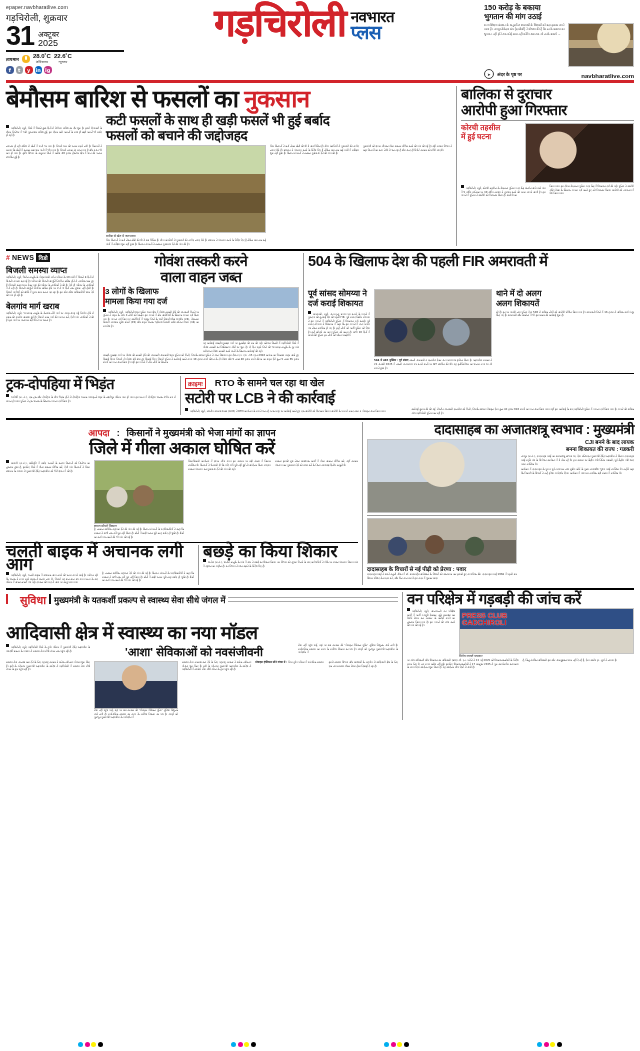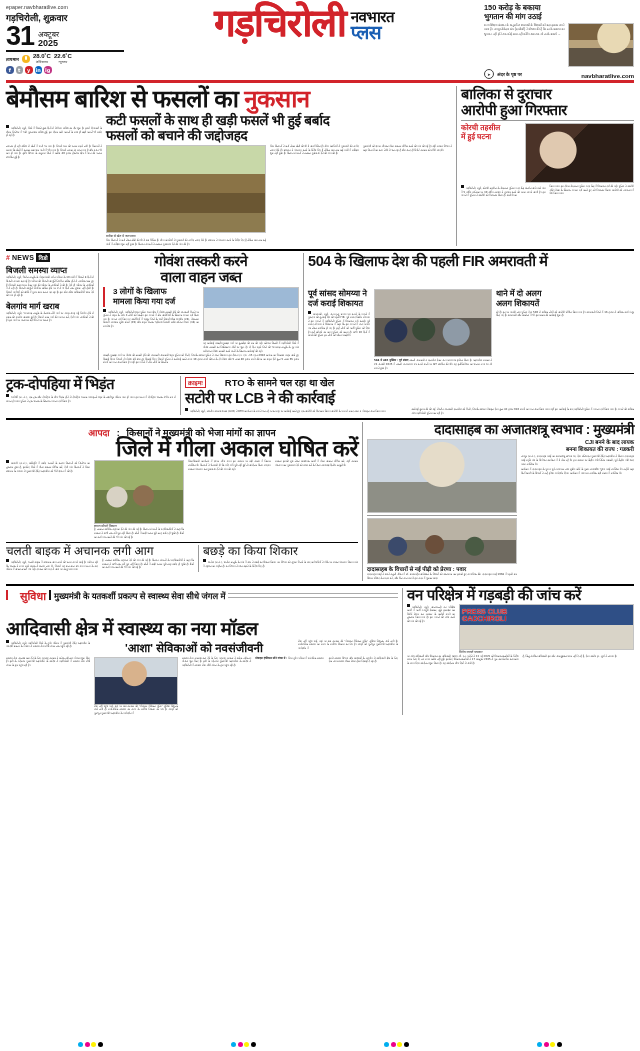--- a/index.html
+++ b/index.html
@@ -17,25 +17,25 @@
   .thinline{height:1px;background:#999;width:100%;}
   .vline{width:1px;background:#9a9a9a;align-self:stretch;}
   .body-txt{font-size:2.6px;line-height:3.6px;text-align:justify;color:#2b2b2b;
             font-family:"DejaVu Sans",sans-serif;}
   .blur{filter:blur(.28px);}
 
   
   .masthead{display:flex;align-items:flex-start;gap:4px;padding-top:4px;}
   .mh-left{width:118px;flex:0 0 118px;}
   .epaper-url{font-size:5.2px;color:#333;letter-spacing:.1px;}
-  .mh-city{font-size:9px;font-weight:bold;color:#111;margin-top:1px;}
+  .mh-city{font-size:9px;font-weight:normal;color:#111;margin-top:1px;}
   .date-row{display:flex;align-items:flex-end;gap:4px;margin-top:1px;}
   .date-big{font-size:27px;font-weight:bold;line-height:23px;color:#111;letter-spacing:-1px;}
   .date-mo{font-size:7.5px;font-weight:normal;line-height:8px;color:#111;}
-  .date-yr{font-size:9px;font-weight:bold;line-height:9px;color:#111;}
+  .date-yr{font-size:9px;font-weight:normal;line-height:9px;color:#111;}
   .mh-line{height:1.6px;background:#111;margin:2px 0 1.5px;}
   .wx{display:flex;align-items:center;gap:3px;font-size:5px;}
   .wx-lbl{font-size:4.6px;font-weight:bold;}
   .sun{width:8px;height:8px;border-radius:50%;background:#f6b721;display:inline-block;
        position:relative;}
   .sun:after{content:"";position:absolute;left:3.3px;top:1.6px;width:1.4px;height:4px;
        background:#fff;border-radius:1px;}
   .wx-t{font-size:6px;font-weight:bold;}
   .wx-sub{font-size:3.4px;display:block;text-align:center;color:#444;}
   .socials{display:flex;gap:2px;margin-top:2px;}
@@ -62,21 +62,21 @@
   .ad-badge{width:8px;height:8px;border-radius:50%;border:.8px solid #444;display:flex;
             align-items:center;justify-content:center;font-size:4px;}
   .ad-foot-t{font-size:4.6px;font-weight:bold;color:#222;}
   .nav-live{font-size:6px;font-weight:bold;color:#111;text-align:right;}
 
   
   .lead-head{font-size:24px;line-height:25px;font-weight:bold;letter-spacing:-.6px;color:#111;}
   .lead-head .red{color:#d2232a;}
   .sub-head{font-size:13.5px;line-height:15px;font-weight:bold;letter-spacing:-.3px;color:#111;}
   .sec-head{font-size:14.5px;line-height:16px;font-weight:bold;letter-spacing:-.4px;color:#111;}
-  .sec-head-sm{font-size:12px;line-height:13px;font-weight:normal;color:#111;}
+  .sec-head-sm{font-size:17px;line-height:13px;font-weight:bold;color:#111;}
   .bullet{display:inline-block;width:3px;height:3px;background:#111;margin-right:2px;vertical-align:1px;}
 
   
   .pic{border:.5px solid #c4c4c4;}
   .pic-field{background:
       linear-gradient(#c8d8a8 0 32%, #8a7346 32% 55%, #6b5733 55% 78%, #8d7b4f 78% 100%);}
   .pic-crowd{background:
       radial-gradient(circle at 20% 62%, #3b4a6b 0 9px, transparent 10px),
       radial-gradient(circle at 45% 58%, #6b4f3b 0 9px, transparent 10px),
       radial-gradient(circle at 72% 62%, #4a5b44 0 9px, transparent 10px),
@@ -262,21 +262,21 @@
       <div class="body-txt blur" style="margin-top:1px">गड़चिरोली, ब्यूरो, भामरागढ़ तालुके के बेलगांव-तोंगे मार्ग पर जगह-जगह गड्ढे निर्माण होने से सड़क की दयनीय अवस्था हुई है। जिससे उक्त मार्ग की मरम्मत करें, ऐसी मांग नागरिकों ने की है। इस मार्ग पर यातायात बड़े पैमाने पर चलता है।</div>
     </div>
 
     <div class="vline"></div>
 
     <div style="flex:0 0 196px">
       <div class="sec-head" style="white-space:pre-line;text-align:center">गोवंश तस्करी करने
 वाला वाहन जब्त</div>
       <div class="cols" style="margin-top:2px">
         <div style="flex:0 0 96px">
-          <div style="display:flex;gap:8px">
+          <div style="display:flex;gap:0">
             <span style="width:2px;background:#d2232a;display:block"></span>
             <span style="white-space:pre-line;font-size:8px;font-weight:bold;line-height:9.6px">3 लोगों के खिलाफ
 मामला किया गया दर्ज</span>
           </div>
           <div class="body-txt blur" style="margin-top:2px"><span class="bullet"></span><span>गड़चिरोली, ब्यूरो, गड़चिरोली शहर पुलिस थाना क्षेत्र में गोवंश तस्करी होने की जानकारी मिलने पर पुलिस ने वाहन के साथ 3 लोगों को पकड़ा। इस मामले में तीन आरोपियों के खिलाफ मामला दर्ज किया गया है। मामला दर्ज किए गए आरोपियों में चंद्रपुर जिले के चारों निवासी शेख शमशीर (24), बेदरतला निवासी समाधान सुरेश बारसे (29) और वाहन चालक भद्रीनाथ निवासी प्रवीर अनिल मेश्राम (34) का समावेश है।</span></div>
         </div>
         <div style="flex:1">
           <div class="pic pic-van" style="height:52px"></div>
           <div class="body-txt blur" style="margin-top:1px">यह कार्रवाई वाकड़ी-मुरखड़ा मार्ग पर कुरखेड़ा की रात की गई। कोरचन किस्ती में गड़चिरोली जिले में गोवंश तस्करी का विक्रीकरण जोरों पर शुरू है। दो दिन पहले जिले की भामरागढ़ तालुके के मूर गांव घनीरमाल गोवंश तस्करी करने वालों के खिलाफ कार्रवाई की गई।</div>
         </div>
@@ -309,21 +309,21 @@
 
   <div class="rule" style="margin:3px 0 2px"></div>
 
   <div class="cols">
     <div style="flex:0 0 170px">
       <div class="sec-head">ट्रक-दोपहिया में भिड़ंत</div>
       <div class="body-txt blur" style="margin-top:2px"><span class="bullet"></span><span>चामोर्शी (रा. सं.), एक ट्रक और दोपहिया के बीच भिड़ंत होने से दोपहिया चालक पचमहल्ले शहर के लक्ष्मीपुर परिसर पास हो गया। इस घटना में दोपहिया चालक गंभीर रूप से घायल हो गया। पुलिस ने ट्रक चालक के खिलाफ मामला दर्ज किया है।</span></div>
     </div>
     <div class="vline"></div>
     <div style="flex:1">
-      <div style="display:flex;align-items:center;gap:16px">
+      <div style="display:flex;align-items:flex-end;gap:6px">
         <span class="crime-tag">क्राइमः</span>
         <span style="font-size:9.5px;font-weight:bold">RTO के सामने चल रहा था खेल</span>
       </div>
       <div class="sec-head" style="margin-top:1px">सटोरी पर LCB ने की कार्रवाई</div>
       <div class="cols" style="margin-top:2px">
         <div style="flex:1">
             <div class="body-txt blur"><span class="bullet"></span><span>गड़चिरोली, ब्यूरो, स्थानीय अपराध शाखा (LCB) ने RTO कार्यालय के सामने चल रहे मटका सट्टा पर कार्रवाई करते हुए एक आरोपी को गिरफ्तार किया। आरोपी के पास से नकद रकम व मोबाइल जब्त किया गया।</span></div>
           </div>
         <div style="flex:1">
             <div class="body-txt blur">कार्रवाई कुमार की की गई, सेफ्टीन जानकारी दस्तावेज को मिली, जिसके आधार मोबाइल ऐसा कुल 42 हजार 910 रुपयों का माल जब्त किया गया। यहीं इस कार्रवाई के बाद गड़चिरोली पुलिस में मामला दर्ज किया गया है। मामले की अधिक जांच गड़चिरोली पुलिस कर रही है।</div>
@@ -335,21 +335,21 @@
   <div class="rule2" style="margin:3px 0 2px"></div>
 
   <div class="cols">
 
     <div style="flex:0 0 352px">
       <div style="text-align:center">
         <span class="apada">आपदा</span>
         <span style="font-size:9px;font-weight:bold">&nbsp;:&nbsp;</span>
         <span style="font-size:9.4px;font-weight:bold">किसानों ने मुख्यमंत्री को भेजा मांगों का ज्ञापन</span>
       </div>
-      <div class="sec-head" style="font-size:22px;line-height:18px;text-align:right">जिले में गीला अकाल घोषित करें</div>
+      <div class="sec-head" style="font-size:17px;line-height:18px;text-align:center">जिले में गीला अकाल घोषित करें</div>
       <div class="cols" style="margin-top:2px">
         <div style="flex:0 0 84px">
           <div class="body-txt blur"><span class="bullet"></span><span>आगामी (रा.सं.), अतिवृष्टि में बर्बाद फसलों के कारण किसानों को जिलेभर का नुकसान हुआ है, इसलिए जिले में गीला अकाल घोषित करें, ऐसी मांग किसानों ने जिला प्रशासन के माध्यम से मुख्यमंत्री देवेंद्र फड़णवीस को भेजे ज्ञापन में की है।</span></div>
         </div>
         <div style="flex:0 0 90px">
           <div class="pic pic-farm" style="height:62px"></div>
           <div class="cap blur">ज्ञापन सौंपते किसान</div>
           <div class="body-txt blur">है, तत्काल आर्थिक सहायता देने की मांग की गई है। किसान संगठनों के पदाधिकारियों ने कहा कि सरकार ने अभी तक सर्वे पूरा नहीं किया है। खेतों में खड़ी फसल पूरी तरह बर्बाद हो चुकी है। बैंकों का कर्ज माफ करने की भी मांग की गई है।</div>
         </div>
         <div style="flex:1">

